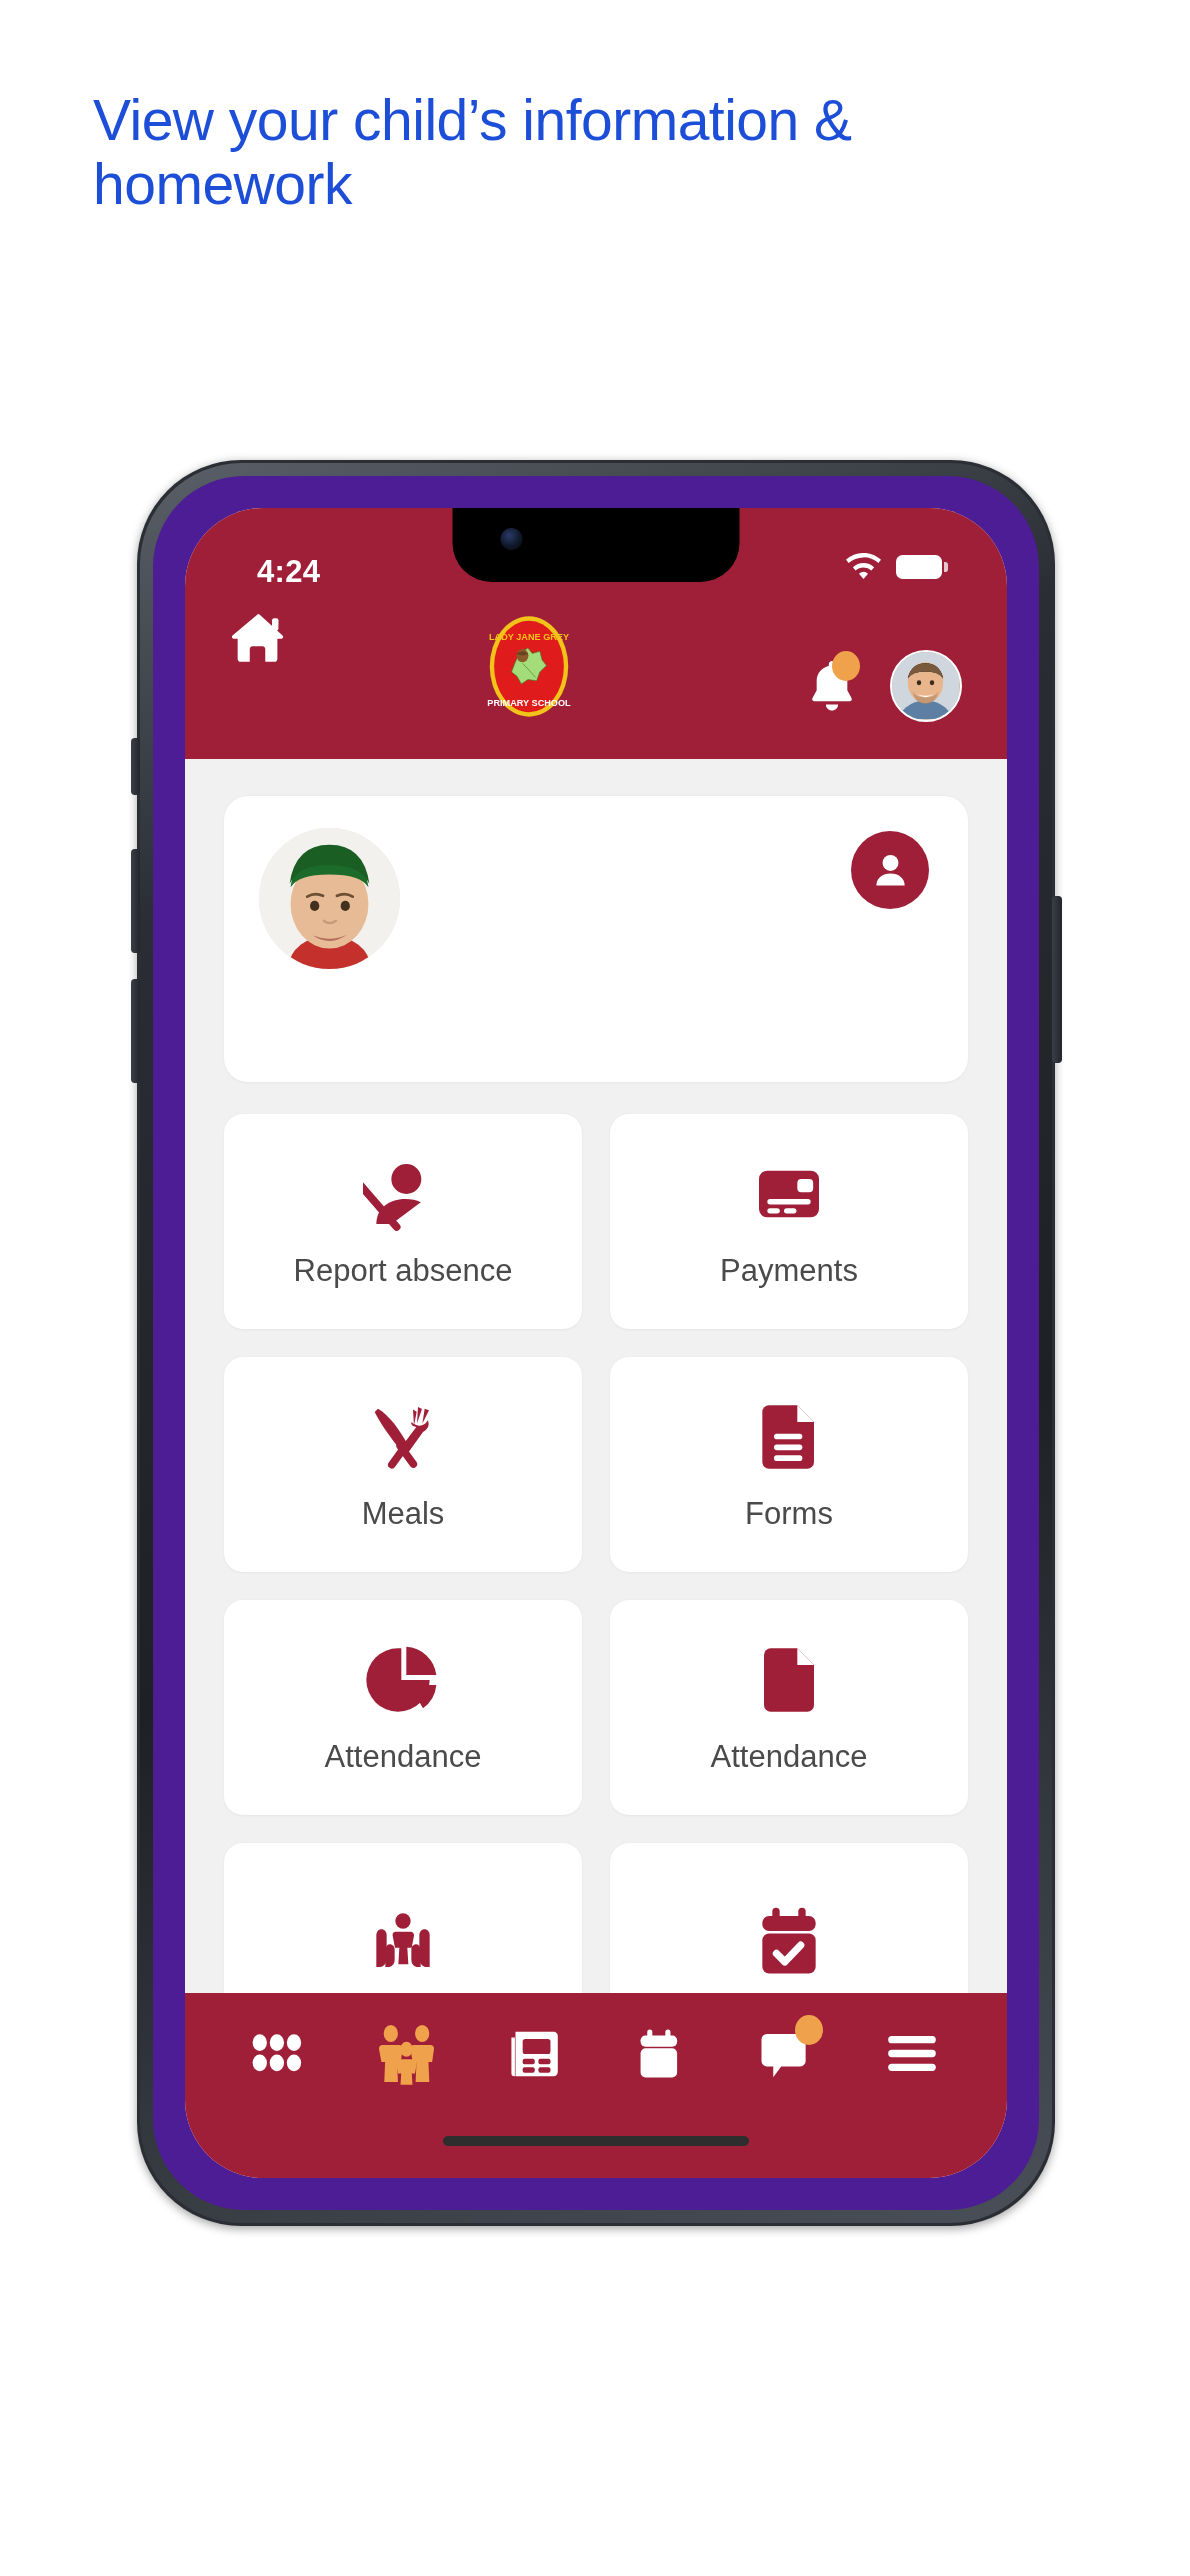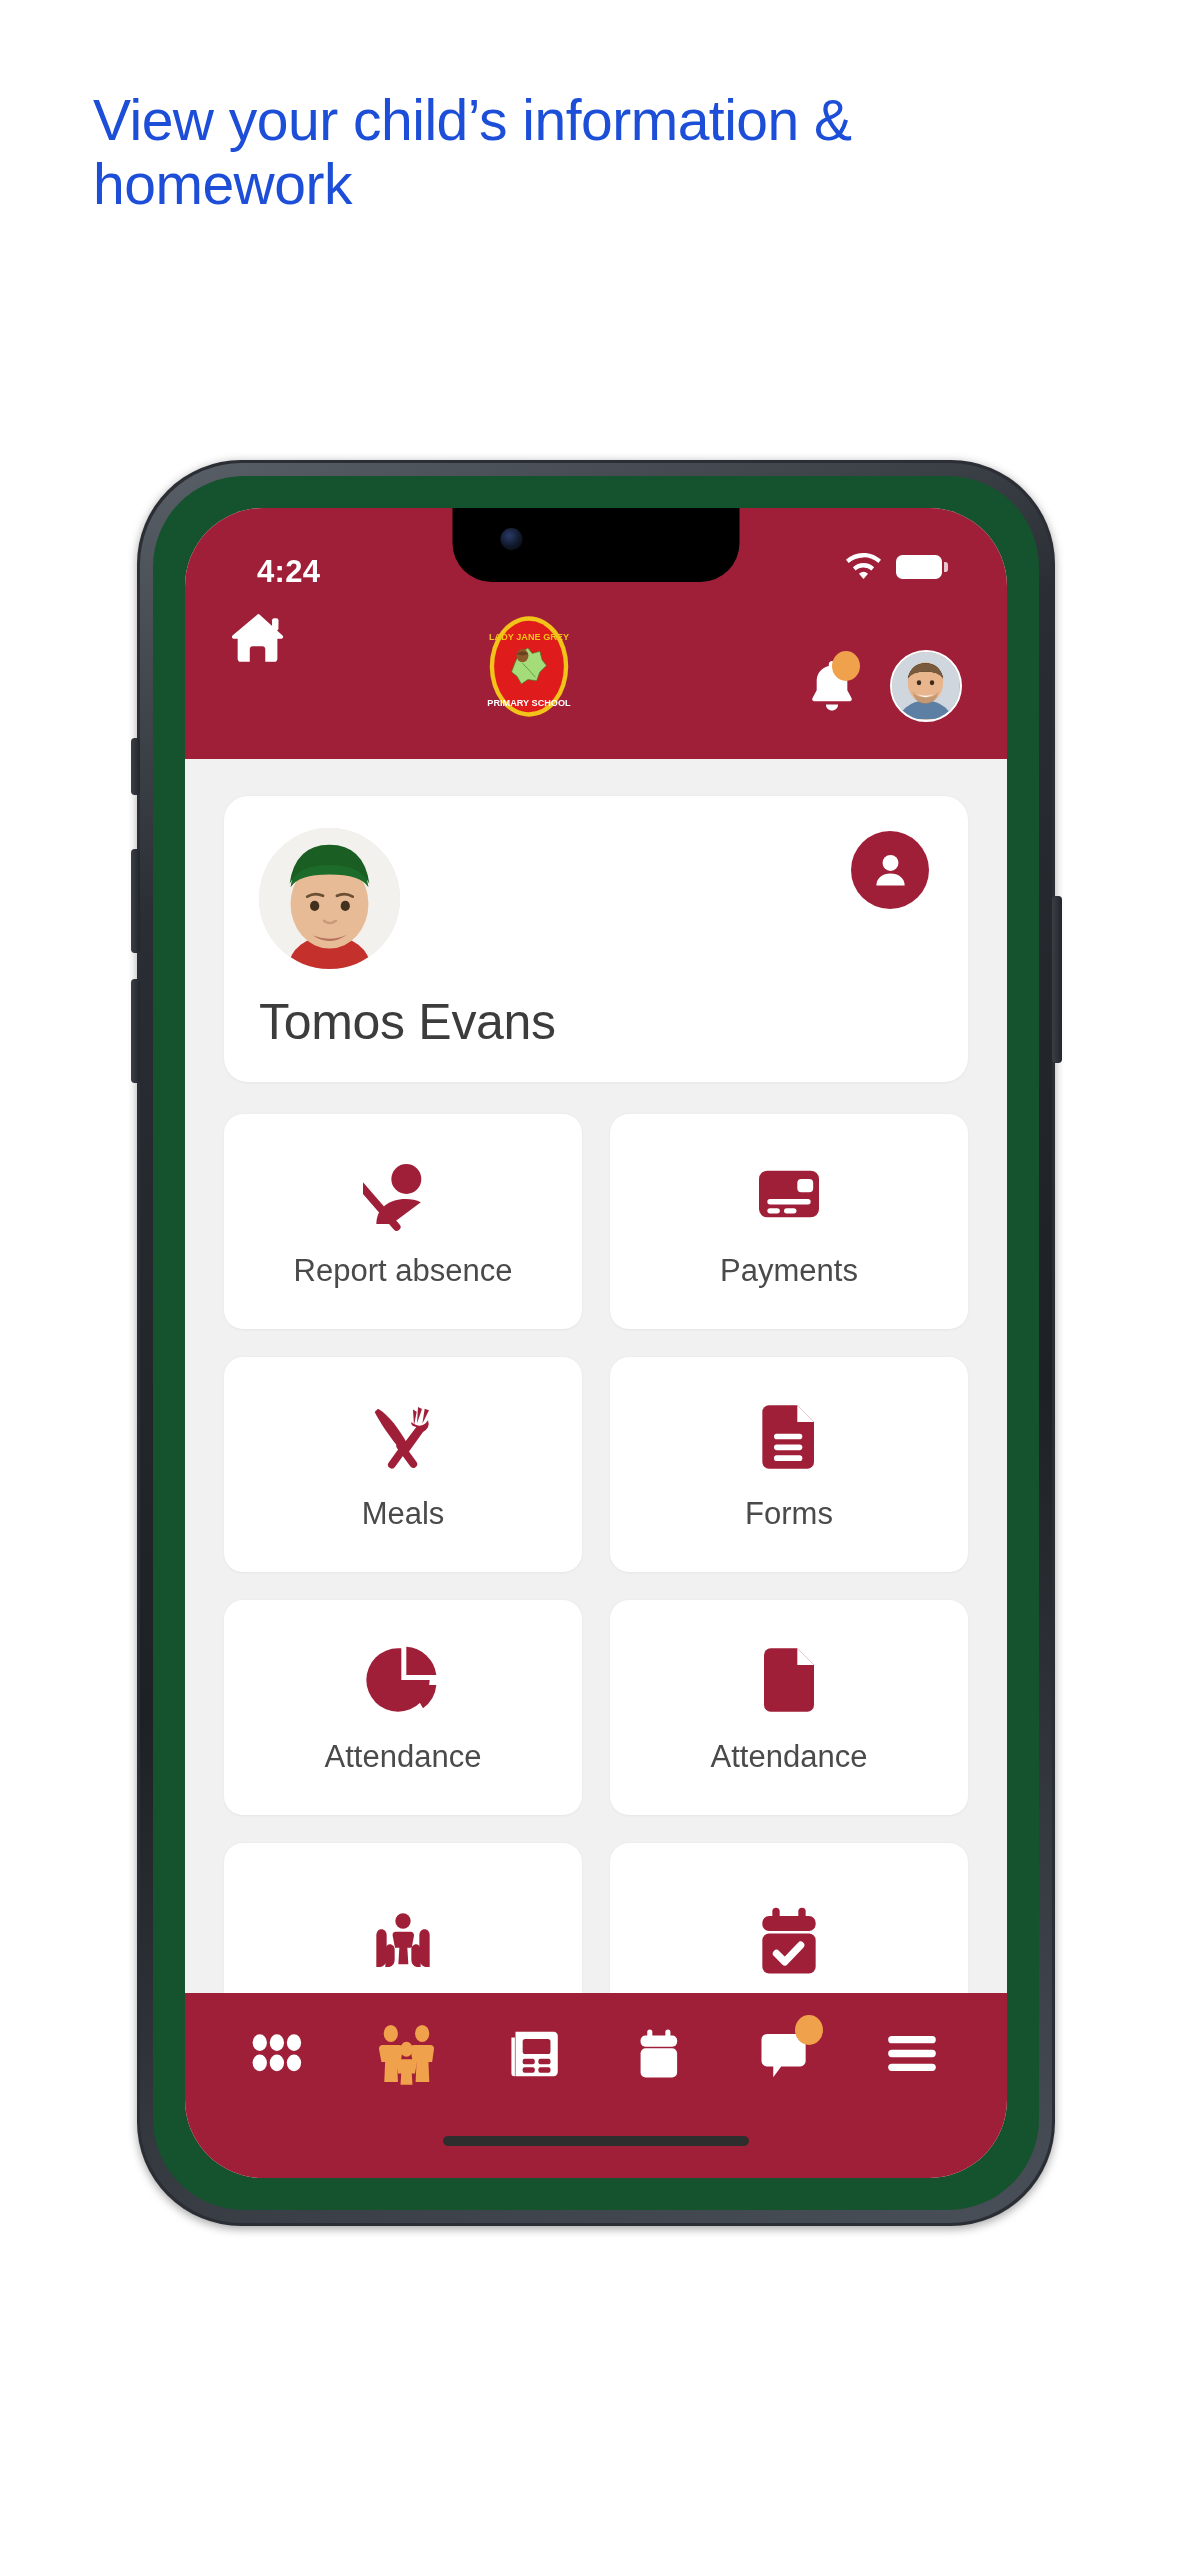--- a/index.html
+++ b/index.html
@@ -35,21 +35,21 @@
     content: "";
     position: absolute;
     left: 2.8px; top: 2.8px; right: 2.8px; bottom: 2.8px;
     border-radius: 102px;
     background: linear-gradient(160deg,#5a6068 0%,#2a2e34 22%,#1d2024 60%,#4a5059 100%);
   }
   .phone-inner-bezel {
     position: absolute;
     left: 16px; top: 16px; right: 16px; bottom: 16px;
     border-radius: 91px;
-    background: #14532d;
+    background: #4c1d95;
     padding-left: 8px;
   }
   .screen {
     position: absolute;
     left: 32px; top: 32px; right: 32px; bottom: 32px;
     border-radius: 78px;
     background: #f2f2f2;
     overflow: hidden;
   }
 
@@ -340,21 +340,20 @@
               <path d="M34 64 q5 -40 42 -40 q37 0 42 40 q-8 -14 -42 -14 q-34 0 -42 14z" fill="#1d6b2a"></path>
               <path d="M33 60 q6 -42 43 -42 q37 0 43 42 q-10 -20 -43 -20 q-33 0 -43 20z" fill="#1a5e23"></path>
               <ellipse cx="60" cy="84" rx="5" ry="5.5" fill="#43311f"></ellipse>
               <ellipse cx="93" cy="84" rx="5" ry="5.5" fill="#43311f"></ellipse>
               <path d="M52 74 q8 -5 17 -1" stroke="#6b4f32" stroke-width="3" fill="none" stroke-linecap="round"></path>
               <path d="M84 73 q9 -4 17 1" stroke="#6b4f32" stroke-width="3" fill="none" stroke-linecap="round"></path>
               <path d="M70 100 q6 5 13 0" stroke="#c89a78" stroke-width="2.5" fill="none" stroke-linecap="round"></path>
               <path d="M58 116 q18 12 37 -1 q-18 8 -37 1z" fill="#b5705f"></path>
             </svg>
           </div>
-          <div class="student-name">Tomos Evans</div>
           <div class="student-profile-btn">
             <svg viewBox="0 0 40 40" width="43" height="43">
               <circle cx="20" cy="13" r="7.4" fill="#ffffff"></circle>
               <path d="M6.8 34c0-7 5.9-11.3 13.2-11.3S33.2 27 33.2 34z" fill="#ffffff"></path>
             </svg>
           </div>
         </div>
 
         <div class="tile-grid">
 

